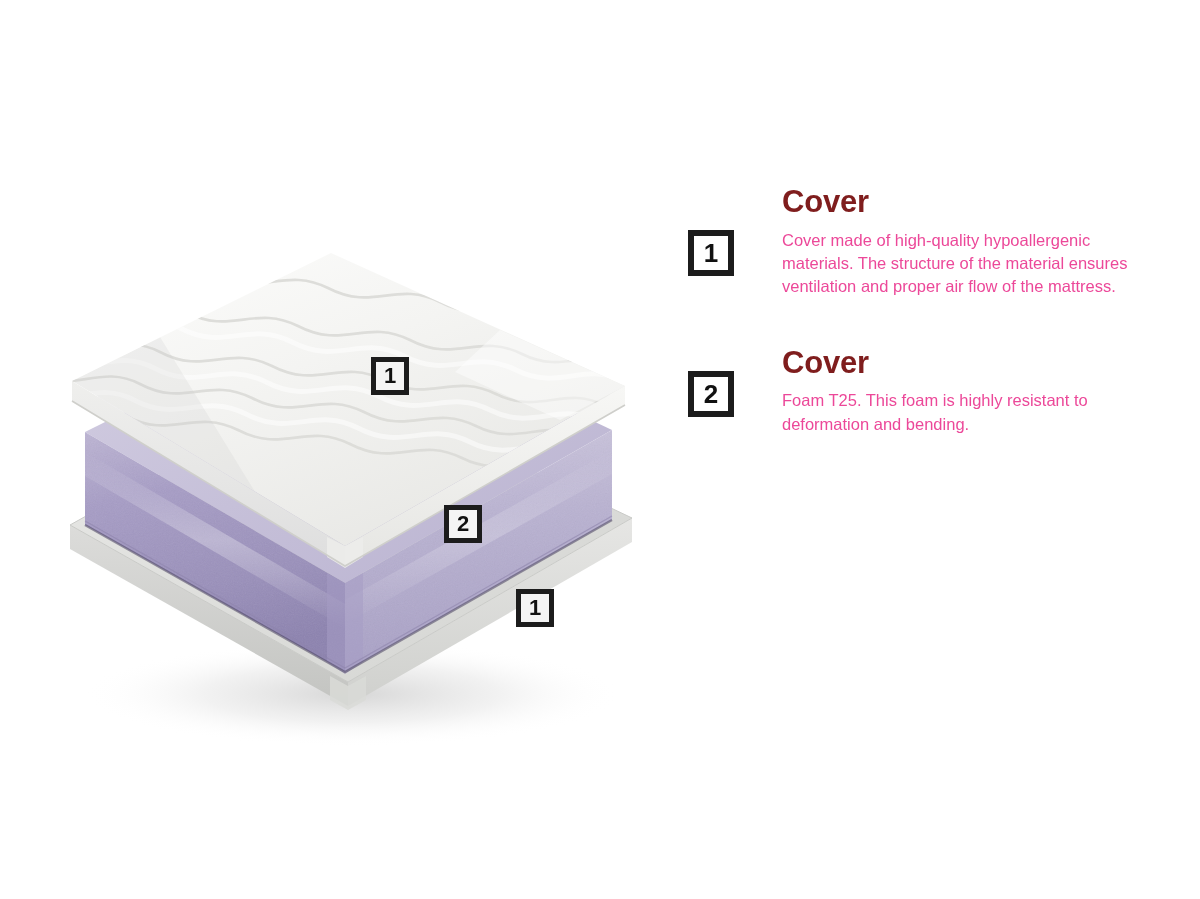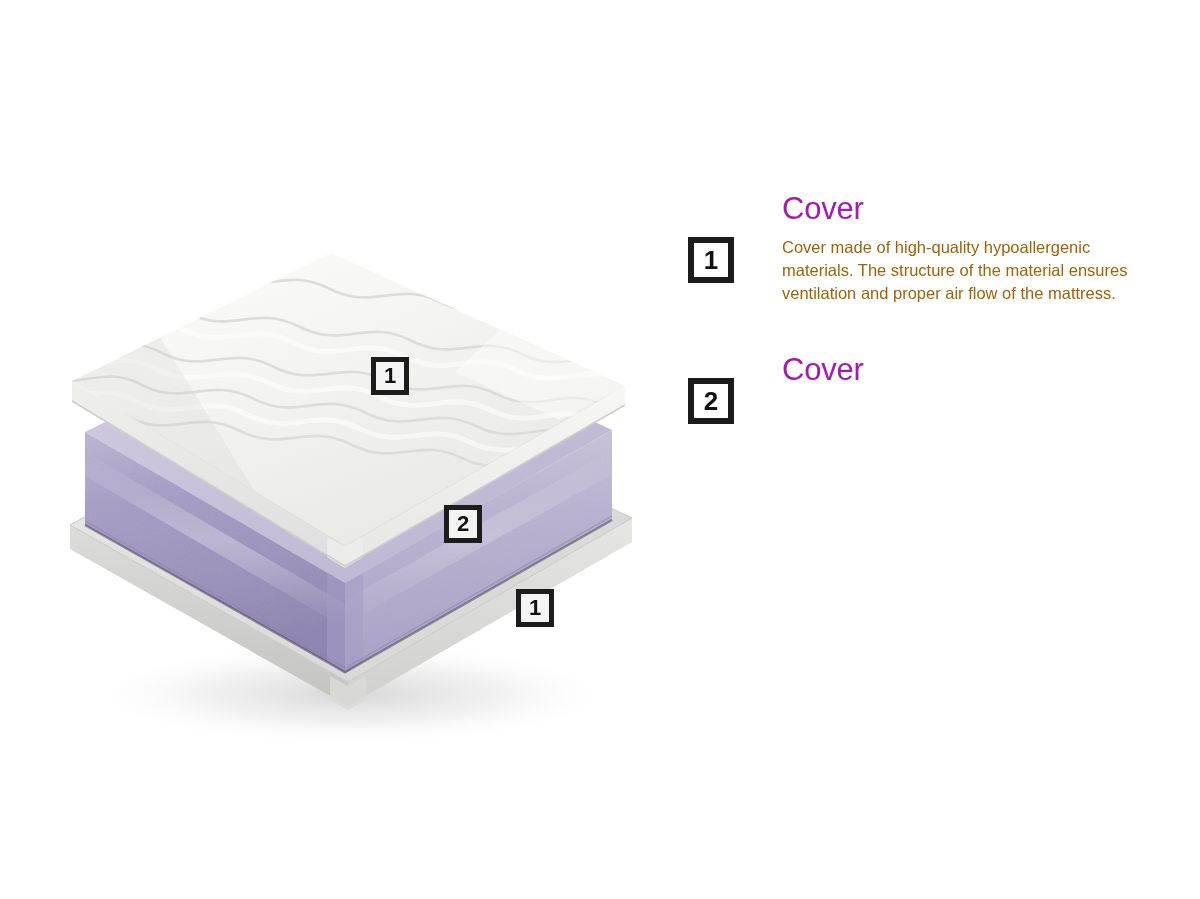--- a/index.html
+++ b/index.html
@@ -90,30 +90,30 @@
     color: #111111;
   }
   .badge-cover { top: 44px; }
   .badge-foam  { top: 24px; }
 
   .legend-text {
     margin-left: 94px;
   }
   .legend-title {
     font-size: 31px;
-    font-weight: 400;
+    font-weight: 700;
     line-height: 1.05;
     letter-spacing: -0.2px;
-    color: #a21caf;
-    margin: 17px 0 10px 0;
+    color: #7f1d1d;
+    margin: 10px 0 10px 0;
   }
   .legend-desc {
     font-size: 16.5px;
     line-height: 1.42;
-    color: #a16207;
+    color: #ec4899;
     margin: 0;
     max-width: 370px;
   }
 </style>
 </head>
 <body>
 
 <div class="page">
 
   <div class="illustration">
@@ -283,18 +283,19 @@
       <div class="legend-text">
         <h2 class="legend-title">Cover</h2>
         <p class="legend-desc">Cover made of high-quality hypoallergenic materials. The structure of the material ensures ventilation and proper air flow of the mattress.</p>
       </div>
     </div>
 
     <div class="legend-entry">
       <div class="legend-badge badge-foam">2</div>
       <div class="legend-text">
         <h2 class="legend-title">Cover</h2>
+        <p class="legend-desc">Foam T25. This foam is highly resistant to deformation and bending.</p>
       </div>
     </div>
 
   </div>
 
 </div>
 
 </body></html>

